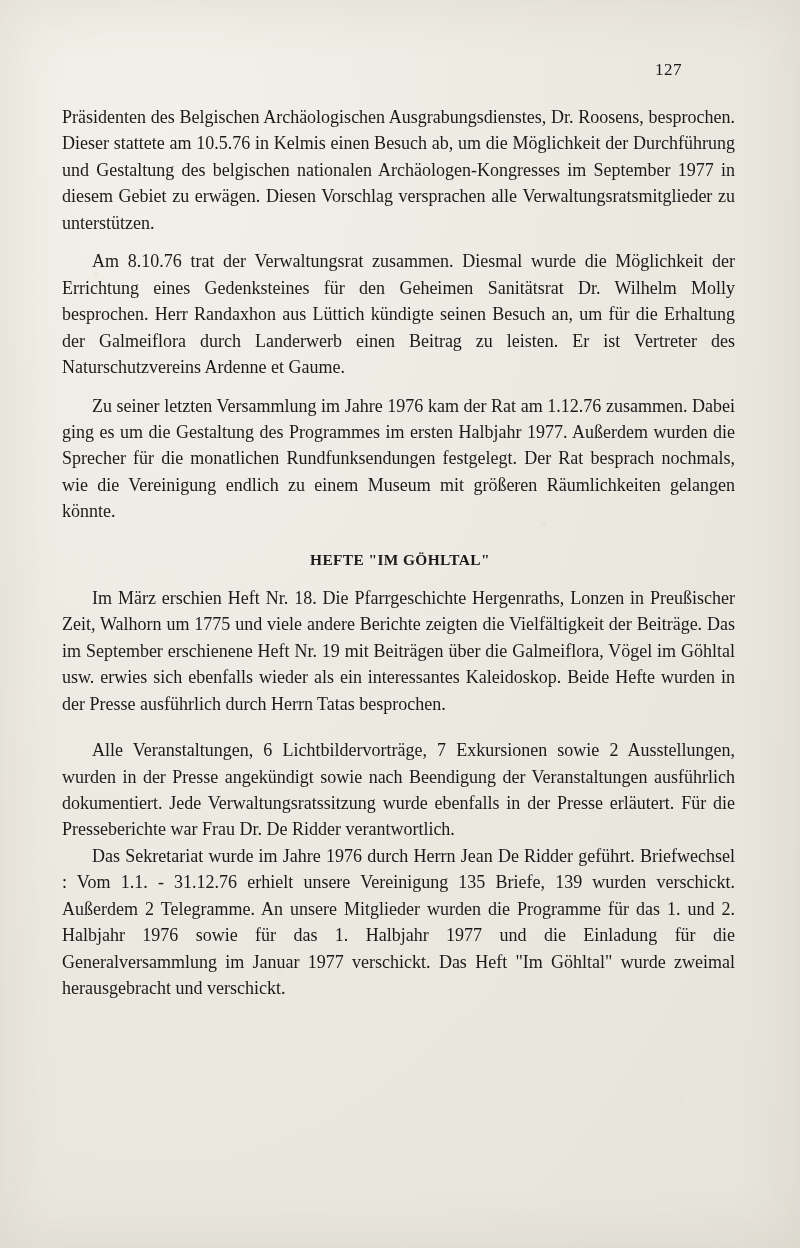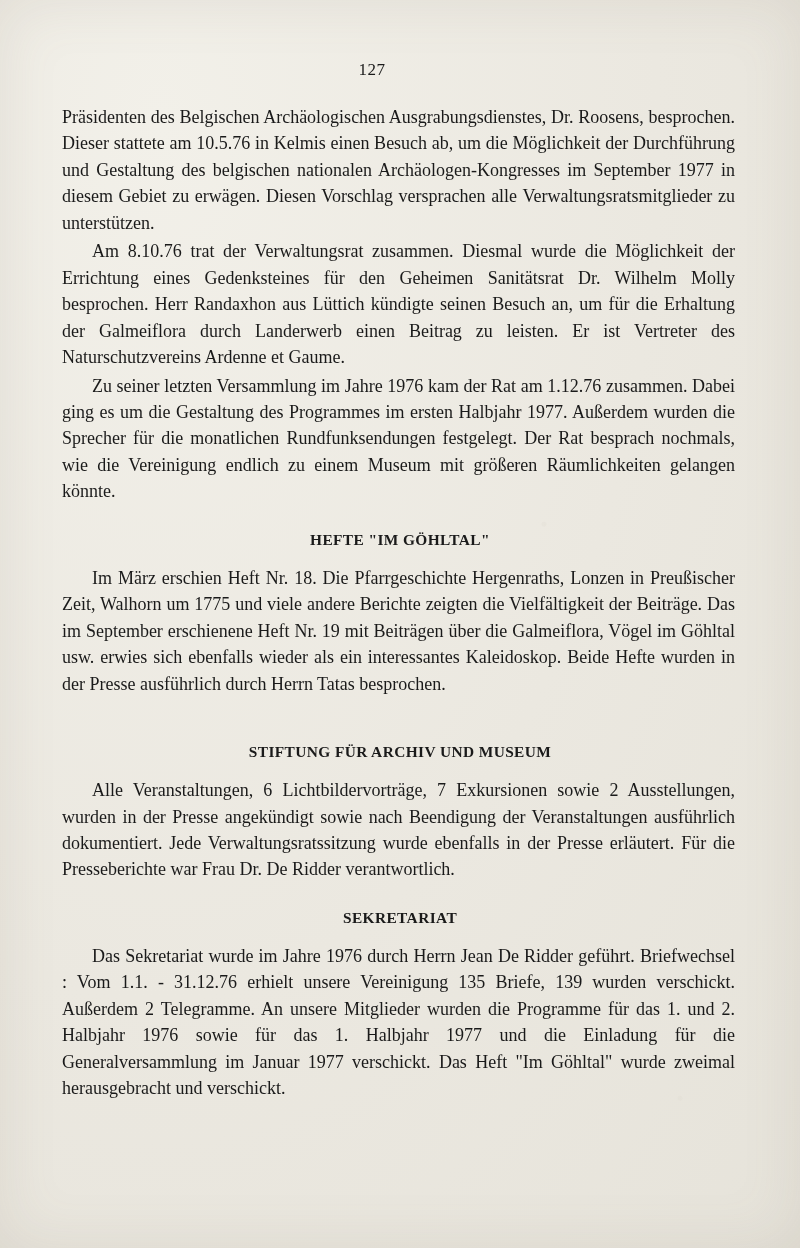--- a/index.html
+++ b/index.html
@@ -34,39 +34,39 @@
       radial-gradient(circle at 85% 88%, rgba(160,150,130,0.04) 0 2px, transparent 3px);
     pointer-events: none;
   }
   .content {
     position: absolute;
     left: 62px;
     top: 60px;
     width: 676px;
   }
   .folio {
-    text-align: center;
+    text-align: right;
     font-size: 17px;
     letter-spacing: 0.5px;
     padding-right: 56px;
     margin-bottom: 24px;
   }
   p.body-par {
     font-size: 18px;
     line-height: 1.47;
     text-align: justify;
     margin: 0 0 0 0;
     padding: 0 3px 0 0;
     hyphens: manual;
   }
   p.indent {
     text-indent: 30px;
   }
   p.gap {
-    margin-top: 2px;
+    margin-top: 12px;
   }
   h2.section-heading {
     font-size: 15.4px;
     font-weight: bold;
     text-align: center;
     letter-spacing: 0.4px;
     margin: 26px 0 16px 0;
   }
   .spacer-sm { height: 10px; }
   .edge-shadow {
@@ -88,23 +88,21 @@
 
     <p class="body-par">Präsidenten des Belgischen Archäologischen Ausgrabungsdienstes, Dr. Roosens, besprochen. Dieser stattete am 10.5.76 in Kelmis einen Besuch ab, um die Möglichkeit der Durchführung und Gestaltung des belgischen nationalen Archäo­logen-Kongresses im September 1977 in diesem Gebiet zu erwägen. Diesen Vorschlag versprachen alle Verwaltungsratsmitglieder zu unterstützen.</p>
     <p class="body-par indent gap">Am 8.10.76 trat der Verwaltungsrat zusammen. Diesmal wurde die Möglich­keit der Errichtung eines Gedenksteines für den Geheimen Sanitätsrat Dr. Wilhelm Molly besprochen. Herr Randaxhon aus Lüttich kündigte seinen Besuch an, um für die Erhaltung der Galmeiflora durch Landerwerb einen Beitrag zu leisten. Er ist Vertreter des Naturschutzvereins Ardenne et Gaume.</p>
     <p class="body-par indent gap">Zu seiner letzten Versammlung im Jahre 1976 kam der Rat am 1.12.76 zusammen. Dabei ging es um die Gestaltung des Programmes im ersten Halbjahr 1977. Außerdem wurden die Sprecher für die monatlichen Rundfunksendungen festgelegt. Der Rat besprach nochmals, wie die Vereinigung endlich zu einem Museum mit größeren Räumlichkeiten gelangen könnte.</p>
 
     <h2 class="section-heading">HEFTE "IM GÖHLTAL"</h2>
     <p class="body-par indent">Im März erschien Heft Nr. 18. Die Pfarrgeschichte Hergenraths, Lonzen in Preußischer Zeit, Walhorn um 1775 und viele andere Berichte zeigten die Vielfältigkeit der Beiträge. Das im September erschienene Heft Nr. 19 mit Beiträgen über die Galmeiflora, Vögel im Göhltal usw. erwies sich ebenfalls wieder als ein interessantes Kaleidoskop. Beide Hefte wurden in der Presse ausführlich durch Herrn Tatas besprochen.</p>
     <div class="spacer-sm"></div>
     <div class="spacer-sm"></div>
 
-    <h2 class="section-heading">STIFTUNG FÜR ARCHIV UND MUSEUM</h2>
 
     <p class="body-par indent">Alle Veranstaltungen, 6 Lichtbildervorträge, 7 Exkursionen sowie 2 Ausstel­lungen, wurden in der Presse angekündigt sowie nach Beendigung der Veranstal­tungen ausführlich dokumentiert. Jede Verwaltungsratssitzung wurde ebenfalls in der Presse erläutert. Für die Presseberichte war Frau Dr. De Ridder verantwort­lich.</p>
 
-    <h2 class="section-heading">SEKRETARIAT</h2>
     <p class="body-par indent">Das Sekretariat wurde im Jahre 1976 durch Herrn Jean De Ridder geführt. Briefwechsel : Vom 1.1. - 31.12.76 erhielt unsere Vereinigung 135 Briefe, 139 wurden verschickt. Außerdem 2 Telegramme. An unsere Mitglieder wurden die Programme für das 1. und 2. Halbjahr 1976 sowie für das 1. Halbjahr 1977 und die Einladung für die Generalversammlung im Januar 1977 verschickt. Das Heft "Im Göhltal" wurde zweimal herausgebracht und verschickt.</p>
 
   </div>
 
   <div class="edge-shadow"></div>
 </div>
 
 </body></html>

